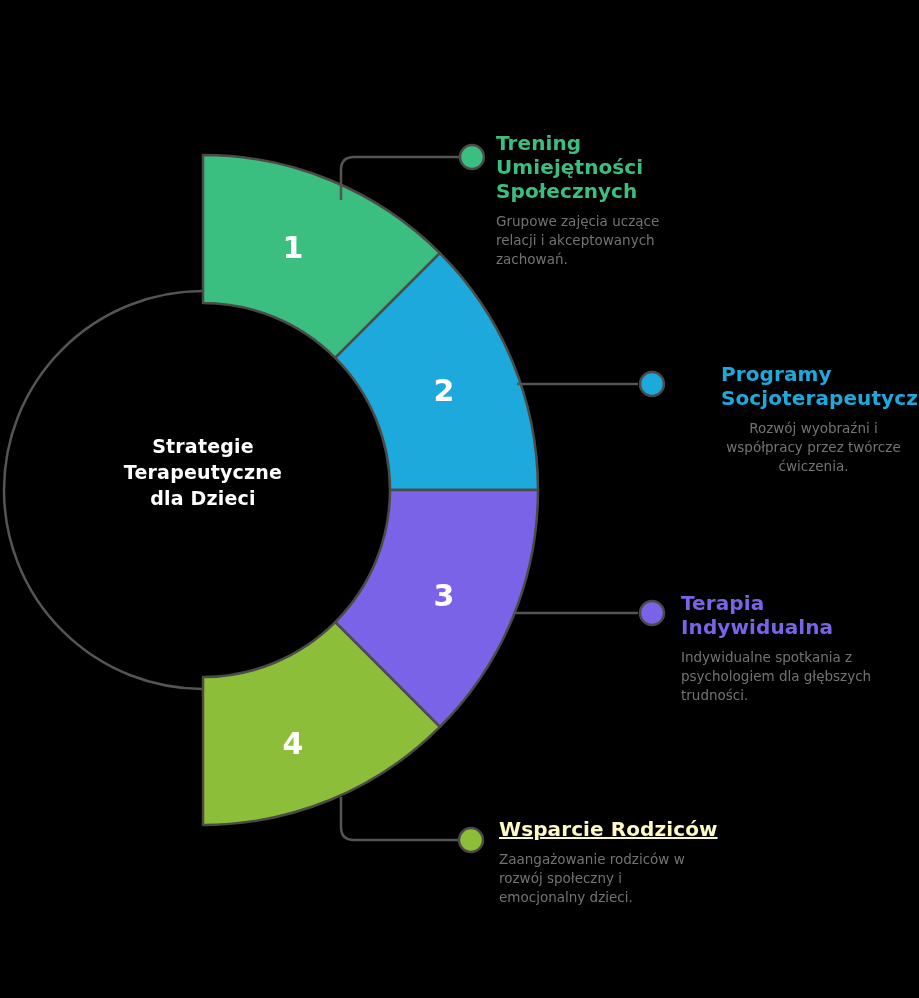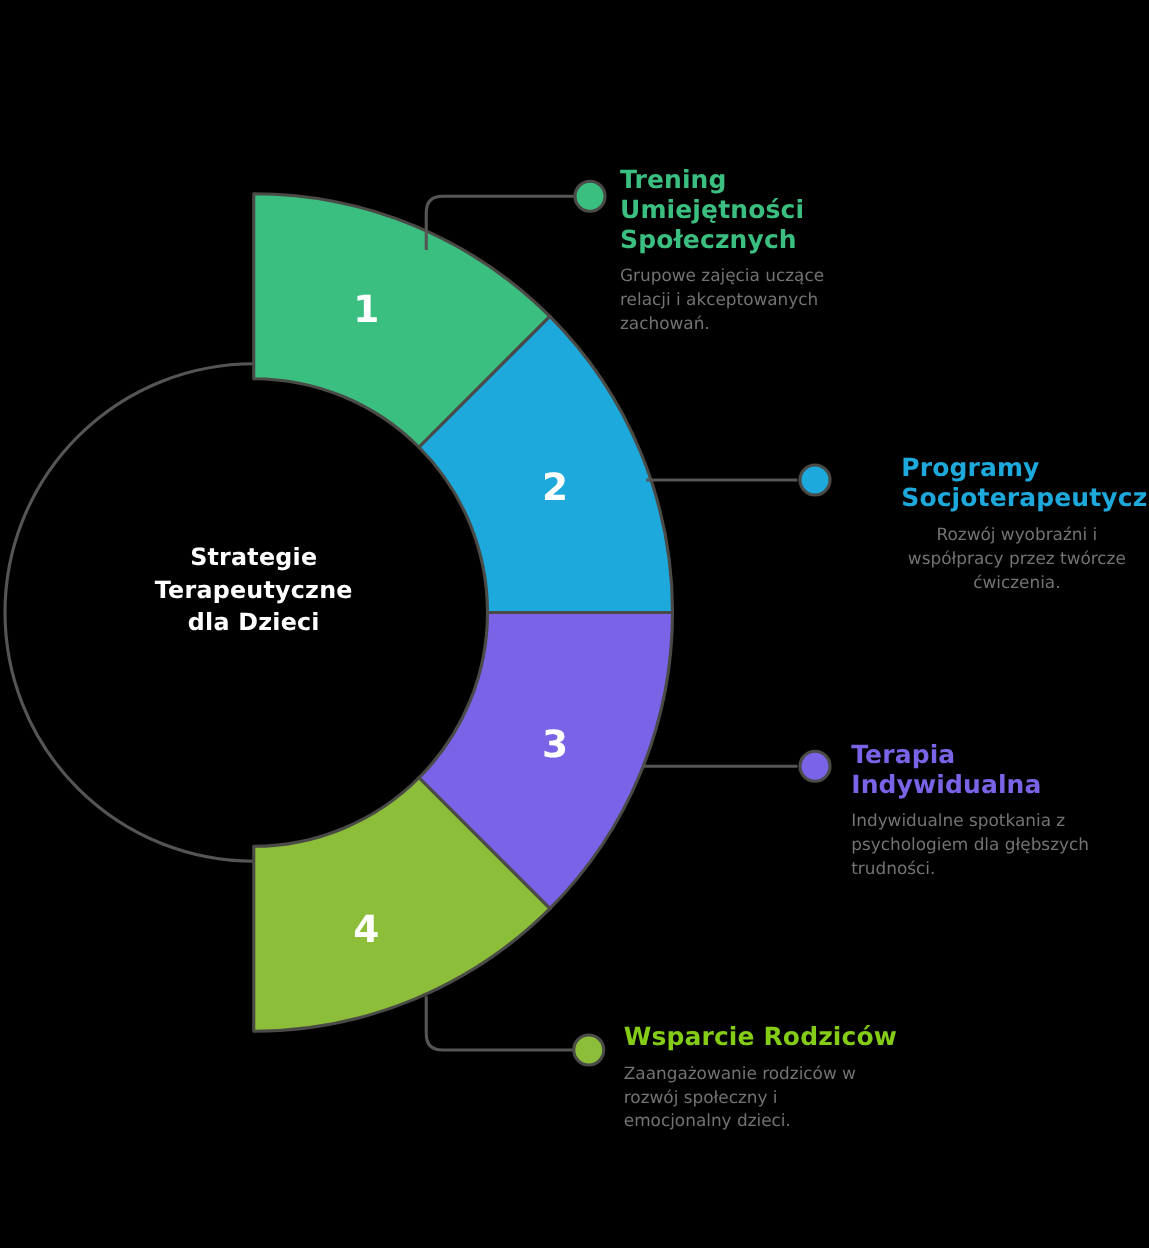--- a/index.html
+++ b/index.html
@@ -155,17 +155,17 @@
     <div class="label-title" style="color:#1da9dc; width:185px;">Programy Socjoterapeutyczne</div>
     <div class="label-desc" style="width:185px;text-align:center;">Rozwój wyobraźni i współpracy przez twórcze ćwiczenia.</div>
   </div>
 
   <div class="label-block" style="left:681px; top:591px; width:240px;">
     <div class="label-title" style="color:#7b63e8;">Terapia Indywidualna</div>
     <div class="label-desc" style="width:195px;">Indywidualne spotkania z psychologiem dla głębszych trudności.</div>
   </div>
 
   <div class="label-block" style="left:499px; top:817px; width:230px;">
-    <div class="label-title" style="color:#84cc16;">Wsparcie Rodziców</div>
+    <div class="label-title" style="color:#fef9c3;text-decoration:underline;">Wsparcie Rodziców</div>
     <div class="label-desc" style="width:195px;">Zaangażowanie rodziców w rozwój społeczny i emocjonalny dzieci.</div>
   </div>
 
 </div>
 
 </body></html>

